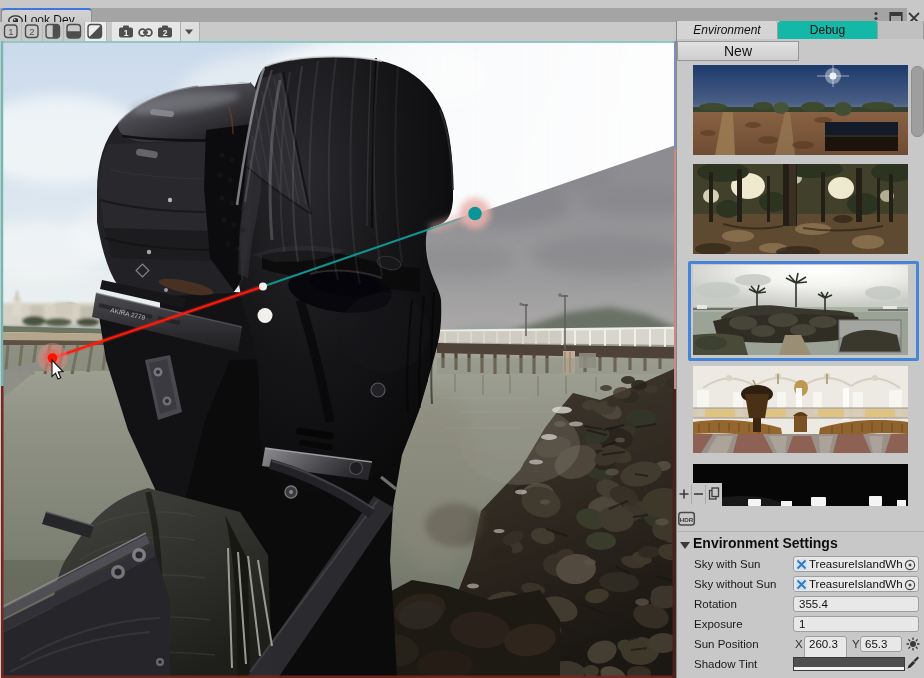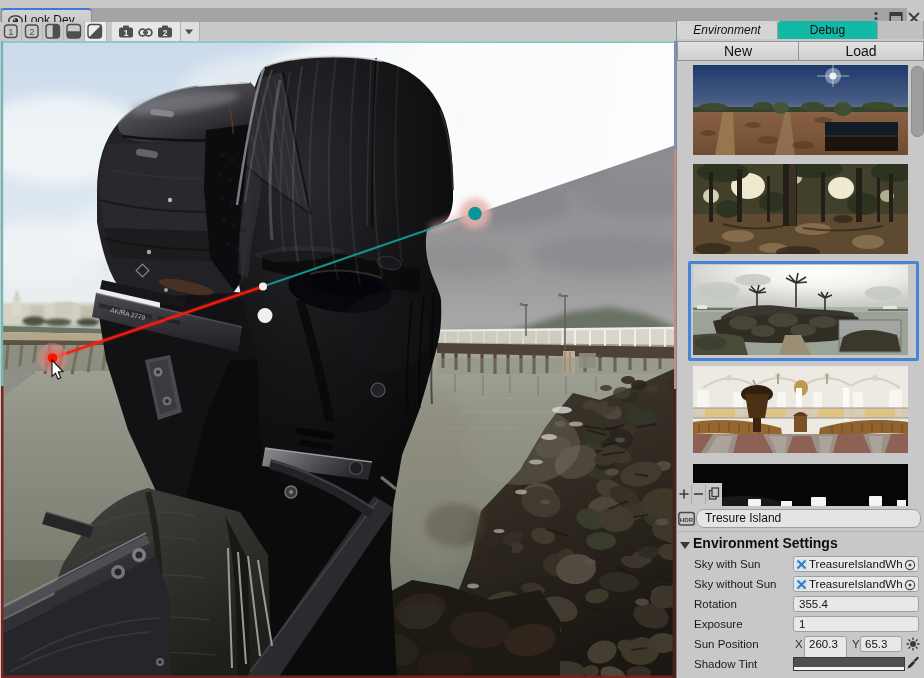--- a/index.html
+++ b/index.html
@@ -601,21 +601,20 @@
 </svg>
 </div>
 <div id="vsep"></div>
 <div id="panel">
 
  <div class="ptab" style="left:0;width:101px;background:#d4d4d4;border-radius:3px 3px 0 0;font-style:italic;">Environment</div>
  <div class="ptab" style="left:101px;width:100px;background:#14b8a6;border-radius:3px 3px 0 0;">Debug</div>
  <div class="ptab" style="left:201px;width:46px;background:#c0c0c0;"></div>
 
  <div class="pbtn" style="left:0;width:122px;">New</div>
- <div class="pbtn" style="left:121px;width:126px;">Load</div>
 
  <div class="abs" style="left:0;top:40px;width:247px;height:445px;background:#c8c8c8;overflow:hidden;">
    <div class="abs" id="thumb1" style="left:16px;top:4px;width:215px;height:90px;">
 <svg width="215" height="90" viewBox="0 0 215 90">
 <defs>
             <linearGradient id="t1sky" x1="0" y1="0" x2="0" y2="1">
               <stop offset="0" stop-color="#1d3a6b"></stop>
               <stop offset="0.8" stop-color="#4a5e85"></stop>
               <stop offset="1" stop-color="#6d7e9b"></stop>
             </linearGradient>
@@ -866,21 +865,20 @@
    <path d="M17 11 H26" stroke="#3c3c3c" stroke-width="1.6"></path>
    <rect x="32.5" y="7.5" width="6.5" height="8.5" fill="none" stroke="#3c3c3c" stroke-width="1.3"></rect>
    <rect x="35" y="5" width="6.5" height="8.5" fill="#c8c8c8" stroke="#3c3c3c" stroke-width="1.3"></rect>
   </svg>
  </div>
 
  <svg class="abs" style="left:1px;top:489px" width="20" height="18" viewBox="0 0 20 18">
    <rect x="0.8" y="2.5" width="15.5" height="12.5" rx="2.5" fill="none" stroke="#4a4a4a" stroke-width="1.5"></rect>
    <text x="8.5" y="11.8" font-size="6.2" font-weight="bold" font-family="Liberation Sans" fill="#3a3a3a" text-anchor="middle">HDR</text>
  </svg>
- <div class="fld" style="left:19px;top:488px;width:225px;height:19px;border-radius:8px;background:#e4e4e4;font-size:12px;line-height:17px;padding-left:8px;">Tresure Island</div>
  <div class="abs" style="left:0;top:510px;width:247px;height:1px;background:#b2b2b2;"></div>
 
  <div class="abs" style="left:2px;top:516px;width:12px;height:12px;">
    <svg width="12" height="12">
         <path d="M1 3 L11 3 L6 10 Z" fill="#3a3a3a"></path>
       </svg>
  </div>
  <div class="lbl" style="left:16px;top:514px;font-weight:bold;font-size:14px;color:#0e0e0e;">Environment Settings</div>
  <div class="lbl" style="left:17px;top:537px;">Sky with Sun</div>
  <div class="fld" style="left:116px;top:535px;width:126px;height:16px;">

